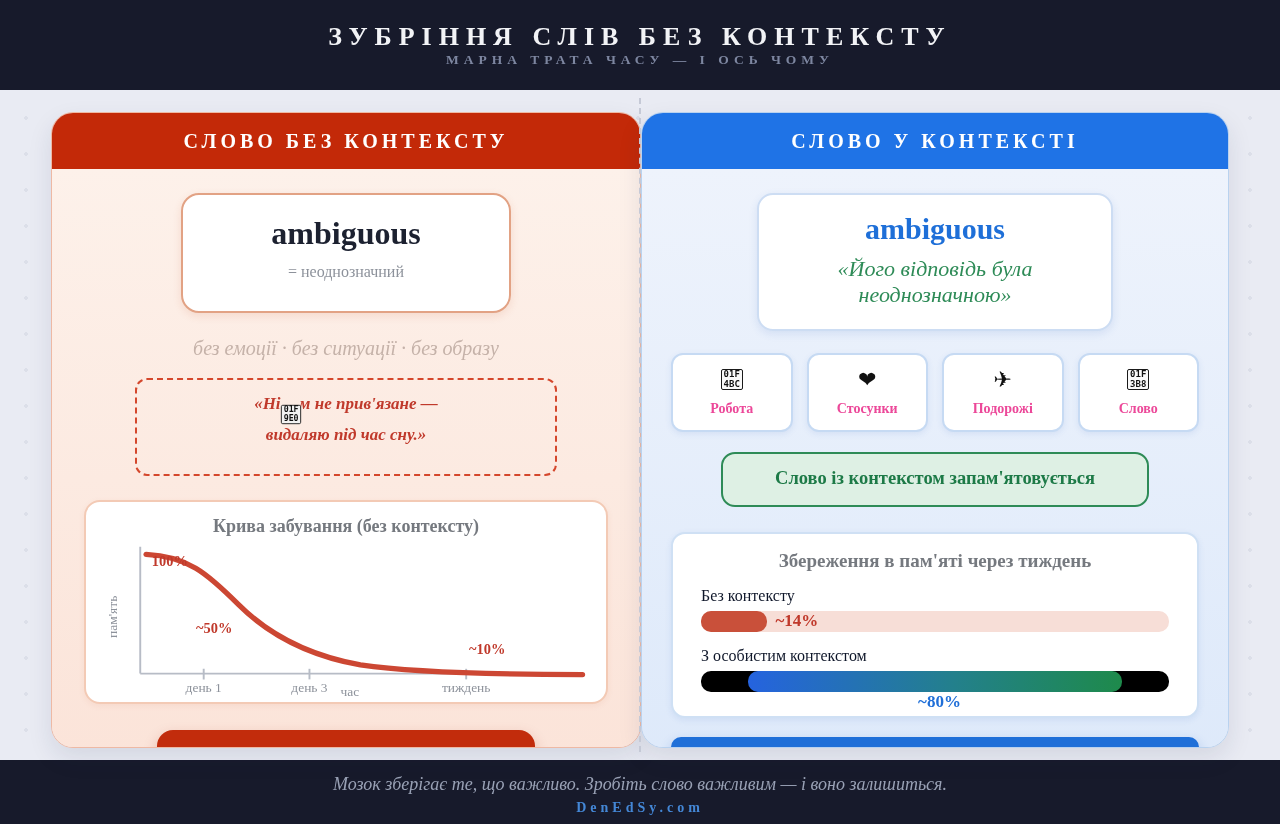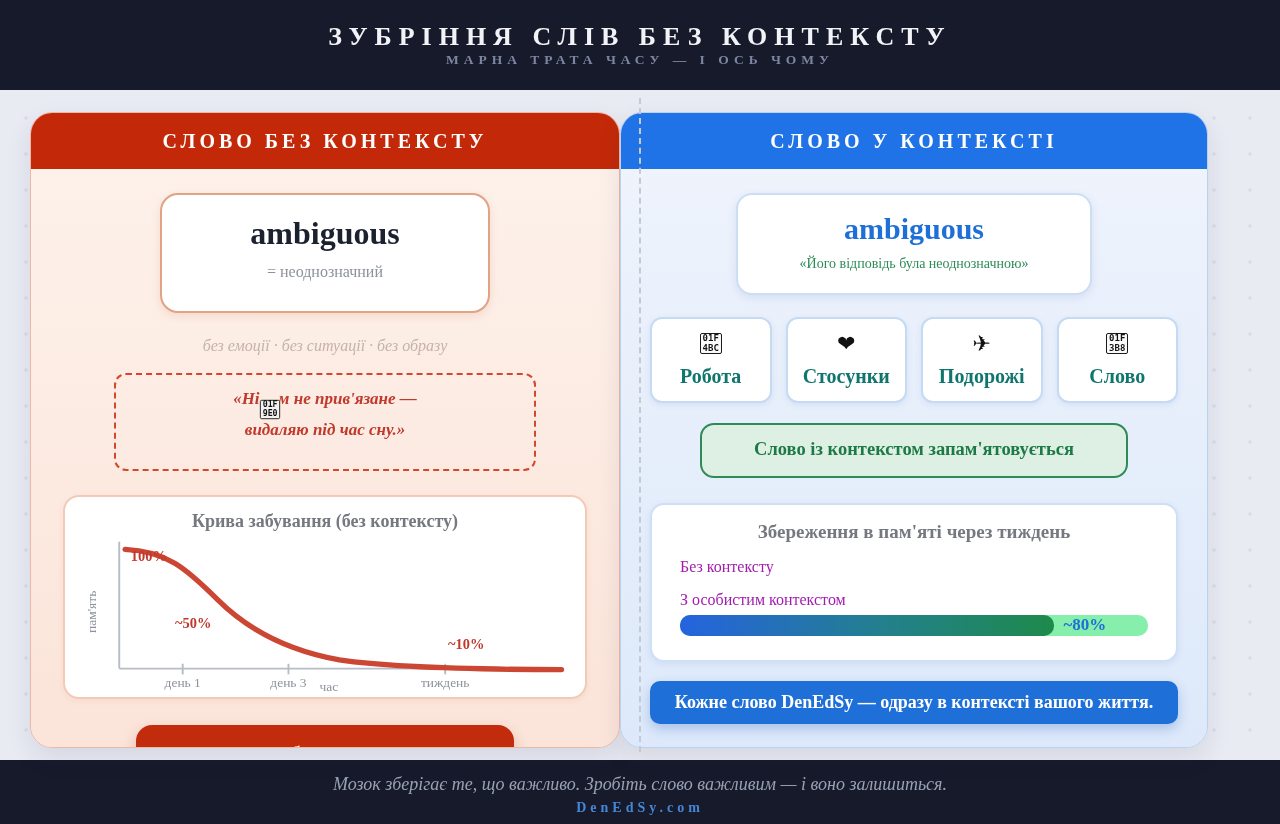--- a/index.html
+++ b/index.html
@@ -18,21 +18,21 @@
   }
   .top-title { font-size:26px; font-weight:bold; letter-spacing:7px; }
   .top-subtitle { font-size:13.5px; font-weight:bold; letter-spacing:5px; color:#7d86a0; }
 
   
   .main {
     flex:1 1 auto; position:relative;
     background-color:#e9ebf3;
     background-image:radial-gradient(#dcdfe9 1.6px, transparent 1.6px);
     background-size:36px 36px; background-position:8px 10px;
-    display:flex; justify-content:flex-start;
+    display:flex; justify-content:center;
     padding:22px 30px 12px 30px;
   }
   .divider {
     position:absolute; left:639px; top:8px; bottom:8px;
     border-left:2px dashed #c5c9d6;
   }
 
   .card {
     width:590px; height:636px; border-radius:22px; overflow:hidden;
     display:flex; flex-direction:column;
@@ -51,21 +51,21 @@
 
   .word-card {
     margin-top:24px; width:330px; text-align:center;
     background:#ffffff; border:2px solid #e2a284; border-radius:18px;
     padding:20px 10px 30px 10px;
     box-shadow:0 3px 8px rgba(195,90,50,.14);
   }
   .word-main { font-size:32px; font-weight:bold; color:#1c2130; }
   .word-translation { margin-top:11px; font-size:16px; color:#8d929b; }
 
-  .tagline { margin-top:24px; font-style:italic; font-size:16px; color:#c5b2a9; }
+  .tagline { margin-top:24px; font-style:italic; font-size:20px; color:#c5b2a9; }
 
   .quote-box {
     margin-top:18px; width:422px; min-height:74px;
     border:2px dashed #d4472c; border-radius:12px;
     padding:11px 10px 26px 10px; text-align:center;
     color:#c0392b; font-style:italic; font-weight:bold; font-size:17px; line-height:1.5;
   }
   .tofu {
     display:inline-flex; flex-direction:column; align-items:center; justify-content:center;
     border:1.5px solid #1a1a1a; border-radius:2px; background:#fafafa;
@@ -96,52 +96,52 @@
   .card-right .card-header { background:#1f73e6; }
   .card-right .card-body { background:linear-gradient(180deg,#eef3fc 0%,#dde9fa 100%); }
 
   .word-box {
     margin-top:24px; width:356px; text-align:center;
     background:#ffffff; border:2px solid #cdddf3; border-radius:16px;
     padding:17px 12px 21px 12px;
     box-shadow:0 3px 8px rgba(50,100,190,.12);
   }
   .word-box .word-main-blue { font-size:30px; font-weight:bold; color:#1e6fd8; }
-  .word-example { margin-top:10px; font-size:14px; color:#2e8b57; }
+  .word-example { margin-top:10px; font-size:22px; font-style:italic; color:#2e8b57; }
 
   .tiles { margin-top:22px; width:528px; display:flex; gap:14px; }
   .tile {
     flex:1 1 0; background:#ffffff; border:2px solid #c6daf3; border-radius:12px;
     display:flex; flex-direction:column; align-items:center;
     padding:11px 0 13px 0;
     box-shadow:0 2px 6px rgba(50,100,190,.10);
   }
   .tile-icon { height:27px; display:flex; align-items:center; justify-content:center;
     font-family:"DejaVu Sans",sans-serif; font-size:22px; color:#111; }
-  .tile-label { margin-top:8px; font-weight:bold; font-size:20px; color:#0f766e; }
+  .tile-label { margin-top:8px; font-weight:bold; font-size:14px; color:#ec4899; }
 
   .benefit-box {
     margin-top:20px; width:428px; text-align:center;
     background:#def0e4; border:2px solid #2e8b57; border-radius:14px;
     padding:11px 10px 13px 10px;
     color:#1d7a47; font-weight:bold; font-size:18.5px; line-height:1.45;
   }
 
   .retention-box {
     margin-top:25px; width:528px;
     background:#ffffff; border:2px solid #cfe0f4; border-radius:14px;
     padding:16px 28px 24px 28px;
     box-shadow:0 2px 6px rgba(50,100,190,.10);
   }
   .retention-title { text-align:center; font-weight:bold; font-size:19px; color:#75797f; }
   .bar-group { margin-top:15px; }
-  .bar-label { font-size:16px; color:#a21caf; margin-bottom:6px; }
+  .bar-label { font-size:16px; color:#0f172a; margin-bottom:6px; }
   .bar-track { width:100%; height:21px; border-radius:10px; display:flex; align-items:center; }
   .bar-track-red { background:#f7ded7; }
-  .bar-track-blue { background:#86efac; }
+  .bar-track-blue { background:#000000;flex-direction:column; }
   .bar-fill { height:21px; border-radius:10px; flex:0 0 auto; }
   .bar-fill-red { background:#c9503a; }
   .bar-fill-blue { background:linear-gradient(90deg,#2563df 0%,#23808c 55%,#1e8a4b 100%); }
   .bar-value { margin-left:9px; font-weight:bold; font-size:17px; white-space:nowrap; }
   .bar-value-red { color:#c0392b; }
   .bar-value-blue { color:#1f6fd8; }
 
   .cta-box {
     margin-top:19px; width:528px; text-align:center;
     background:#1f6fd8; border-radius:10px; padding:11px 8px;
@@ -264,20 +264,24 @@
 
       <div class="benefit-box">
         <span>Слово із контекстом запам'ятовується</span><br>
       </div>
 
       <div class="retention-box">
         <div class="retention-title">Збереження в пам'яті через тиждень</div>
 
         <div class="bar-group">
           <div class="bar-label">Без контексту</div>
+          <div class="bar-track bar-track-red">
+            <div class="bar-fill bar-fill-red" style="width: 14%;"></div>
+            <div class="bar-value bar-value-red">~14%</div>
+          </div>
         </div>
 
         <div class="bar-group">
           <div class="bar-label">З особистим контекстом</div>
           <div class="bar-track bar-track-blue">
             <div class="bar-fill bar-fill-blue" style="width: 80%;"></div>
             <div class="bar-value bar-value-blue">~80%</div>
           </div>
         </div>
       </div>

